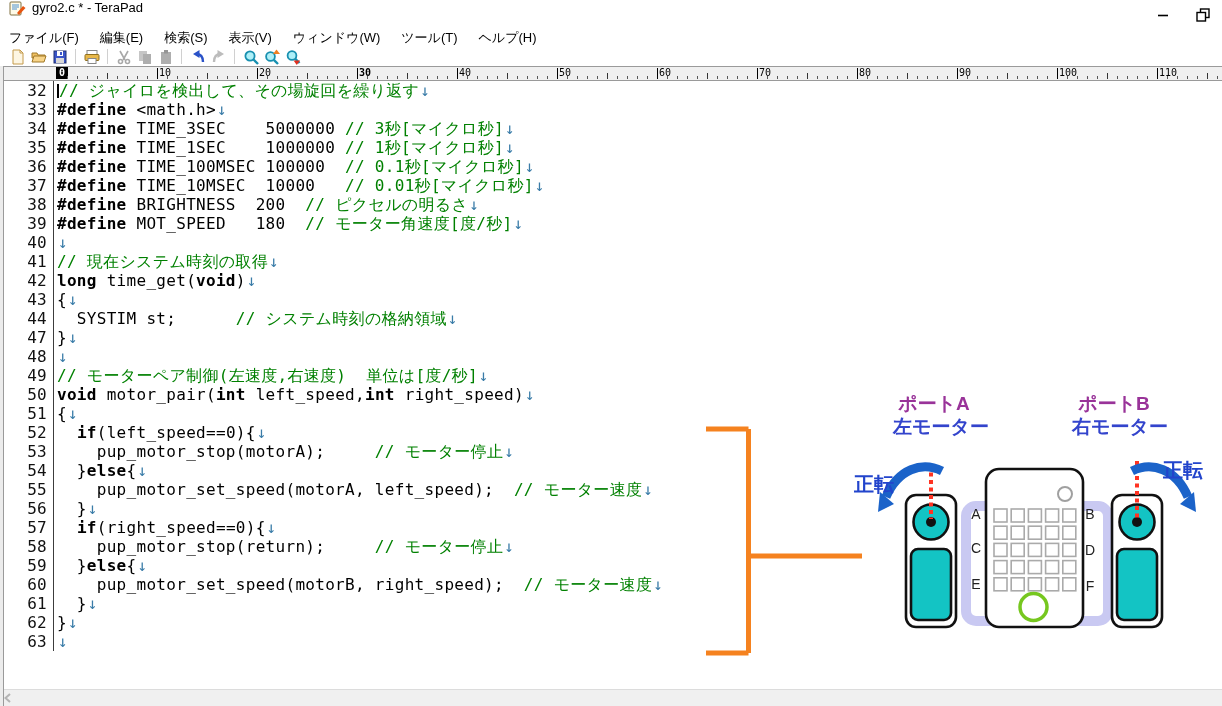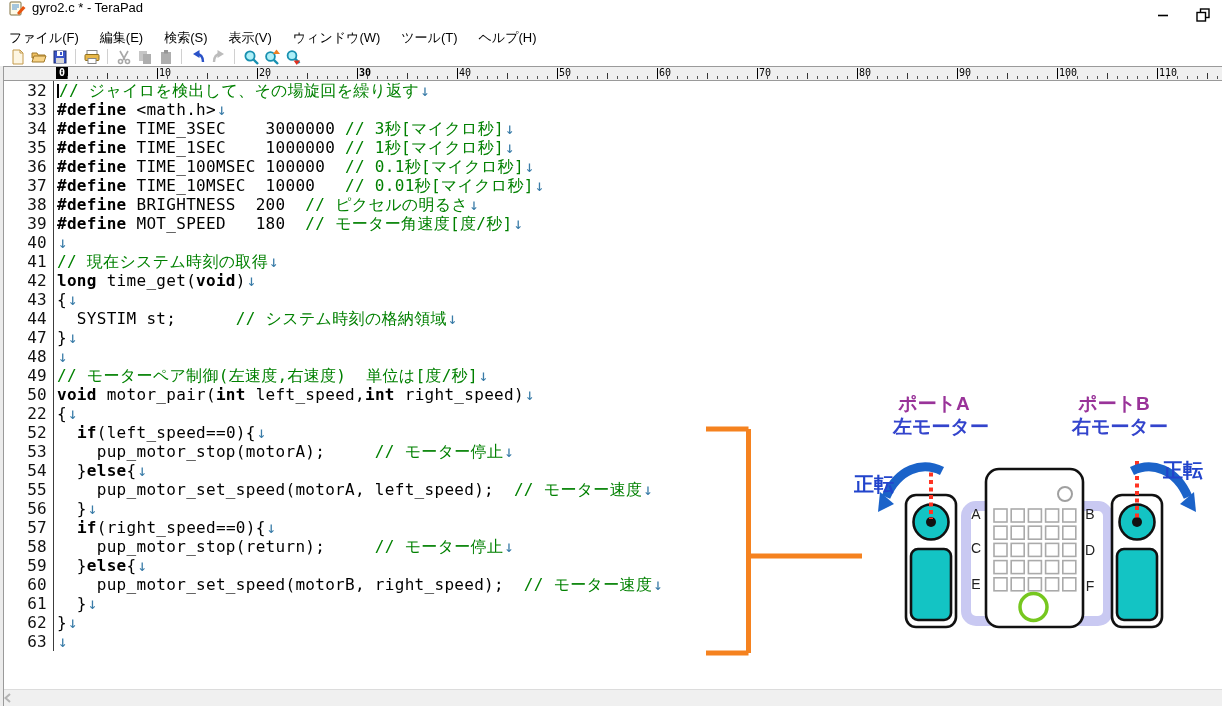--- a/index.html
+++ b/index.html
@@ -295,36 +295,36 @@
     <div class="tick-s" style="left: 1177px;"></div>
     <div class="tick-s" style="left: 1187px;"></div>
     <div class="tick-s" style="left: 1197px;"></div>
     <div class="tick-m" style="left: 1207px;"></div>
     <div class="tick-s" style="left: 1217px;"></div>
   </div>
 
 <div class="editor" id="editor">
     <div class="row"><span class="ln">32</span><span class="codeline"><span class="cursor"></span><span class="seg-c">// ジャイロを検出して、その場旋回を繰り返す</span><span class="nl">↓</span></span></div>
     <div class="row"><span class="ln">33</span><span class="codeline"><span class="seg-k">#define</span><span class="seg"> &lt;math.h&gt;</span><span class="nl">↓</span></span></div>
-    <div class="row"><span class="ln">34</span><span class="codeline"><span class="seg-k">#define</span><span class="seg"> TIME_3SEC    3000000 </span><span class="seg-c">// 3秒[マイクロ秒]</span><span class="nl">↓</span></span></div>
+    <div class="row"><span class="ln">34</span><span class="codeline"><span class="seg-k">#define</span><span class="seg"> TIME_3SEC    5000000 </span><span class="seg-c">// 3秒[マイクロ秒]</span><span class="nl">↓</span></span></div>
     <div class="row"><span class="ln">35</span><span class="codeline"><span class="seg-k">#define</span><span class="seg"> TIME_1SEC    1000000 </span><span class="seg-c">// 1秒[マイクロ秒]</span><span class="nl">↓</span></span></div>
     <div class="row"><span class="ln">36</span><span class="codeline"><span class="seg-k">#define</span><span class="seg"> TIME_100MSEC 100000  </span><span class="seg-c">// 0.1秒[マイクロ秒]</span><span class="nl">↓</span></span></div>
     <div class="row"><span class="ln">37</span><span class="codeline"><span class="seg-k">#define</span><span class="seg"> TIME_10MSEC  10000   </span><span class="seg-c">// 0.01秒[マイクロ秒]</span><span class="nl">↓</span></span></div>
     <div class="row"><span class="ln">38</span><span class="codeline"><span class="seg-k">#define</span><span class="seg"> BRIGHTNESS  200  </span><span class="seg-c">// ピクセルの明るさ</span><span class="nl">↓</span></span></div>
     <div class="row"><span class="ln">39</span><span class="codeline"><span class="seg-k">#define</span><span class="seg"> MOT_SPEED   180  </span><span class="seg-c">// モーター角速度[度/秒]</span><span class="nl">↓</span></span></div>
     <div class="row"><span class="ln">40</span><span class="codeline"><span class="nl">↓</span></span></div>
     <div class="row"><span class="ln">41</span><span class="codeline"><span class="seg-c">// 現在システム時刻の取得</span><span class="nl">↓</span></span></div>
     <div class="row"><span class="ln">42</span><span class="codeline"><span class="seg-k">long</span><span class="seg"> time_get(</span><span class="seg-k">void</span><span class="seg">)</span><span class="nl">↓</span></span></div>
     <div class="row"><span class="ln">43</span><span class="codeline"><span class="seg">{</span><span class="nl">↓</span></span></div>
     <div class="row"><span class="ln">44</span><span class="codeline"><span class="seg">  SYSTIM st;      </span><span class="seg-c">// システム時刻の格納領域</span><span class="nl">↓</span></span></div>
     <div class="row"><span class="ln">47</span><span class="codeline"><span class="seg">}</span><span class="nl">↓</span></span></div>
     <div class="row"><span class="ln">48</span><span class="codeline"><span class="nl">↓</span></span></div>
     <div class="row"><span class="ln">49</span><span class="codeline"><span class="seg-c">// モーターペア制御(左速度,右速度)  単位は[度/秒]</span><span class="nl">↓</span></span></div>
     <div class="row"><span class="ln">50</span><span class="codeline"><span class="seg-k">void</span><span class="seg"> motor_pair(</span><span class="seg-k">int</span><span class="seg"> left_speed,</span><span class="seg-k">int</span><span class="seg"> right_speed)</span><span class="nl">↓</span></span></div>
-    <div class="row"><span class="ln">22</span><span class="codeline"><span class="seg">{</span><span class="nl">↓</span></span></div>
+    <div class="row"><span class="ln">51</span><span class="codeline"><span class="seg">{</span><span class="nl">↓</span></span></div>
     <div class="row"><span class="ln">52</span><span class="codeline"><span class="seg">  </span><span class="seg-k">if</span><span class="seg">(left_speed==0){</span><span class="nl">↓</span></span></div>
     <div class="row"><span class="ln">53</span><span class="codeline"><span class="seg">    pup_motor_stop(motorA);     </span><span class="seg-c">// モーター停止</span><span class="nl">↓</span></span></div>
     <div class="row"><span class="ln">54</span><span class="codeline"><span class="seg">  }</span><span class="seg-k">else</span><span class="seg">{</span><span class="nl">↓</span></span></div>
     <div class="row"><span class="ln">55</span><span class="codeline"><span class="seg">    pup_motor_set_speed(motorA, left_speed);  </span><span class="seg-c">// モーター速度</span><span class="nl">↓</span></span></div>
     <div class="row"><span class="ln">56</span><span class="codeline"><span class="seg">  }</span><span class="nl">↓</span></span></div>
     <div class="row"><span class="ln">57</span><span class="codeline"><span class="seg">  </span><span class="seg-k">if</span><span class="seg">(right_speed==0){</span><span class="nl">↓</span></span></div>
     <div class="row"><span class="ln">58</span><span class="codeline"><span class="seg">    pup_motor_stop(return);     </span><span class="seg-c">// モーター停止</span><span class="nl">↓</span></span></div>
     <div class="row"><span class="ln">59</span><span class="codeline"><span class="seg">  }</span><span class="seg-k">else</span><span class="seg">{</span><span class="nl">↓</span></span></div>
     <div class="row"><span class="ln">60</span><span class="codeline"><span class="seg">    pup_motor_set_speed(motorB, right_speed);  </span><span class="seg-c">// モーター速度</span><span class="nl">↓</span></span></div>
     <div class="row"><span class="ln">61</span><span class="codeline"><span class="seg">  }</span><span class="nl">↓</span></span></div>

